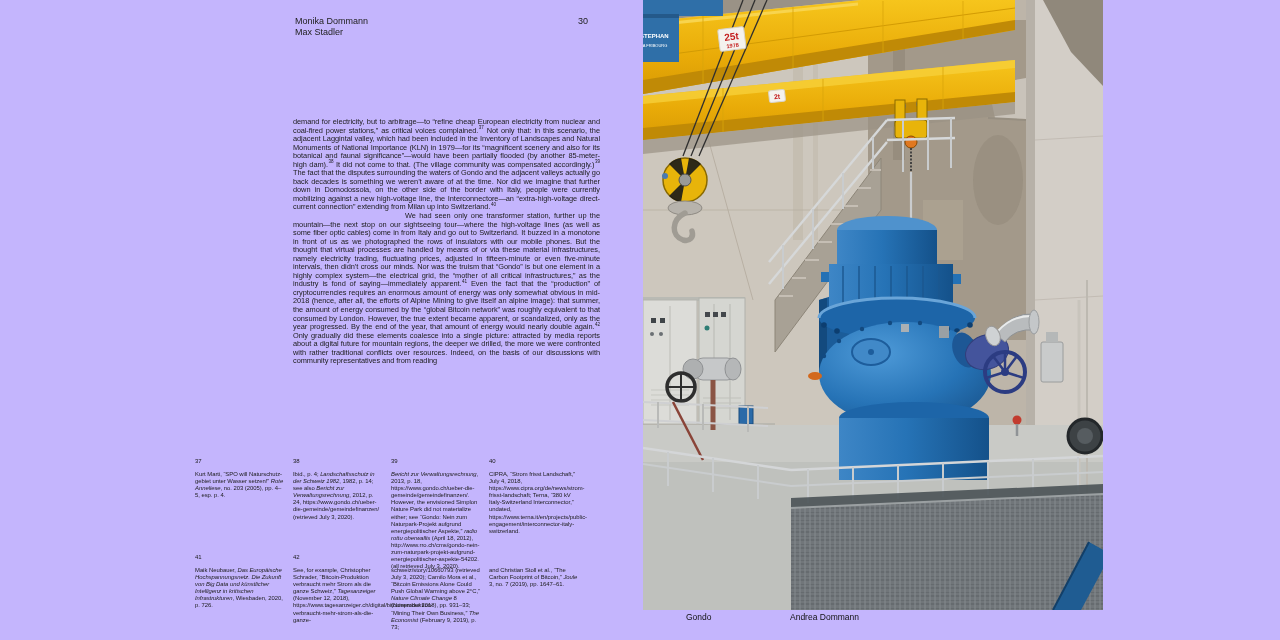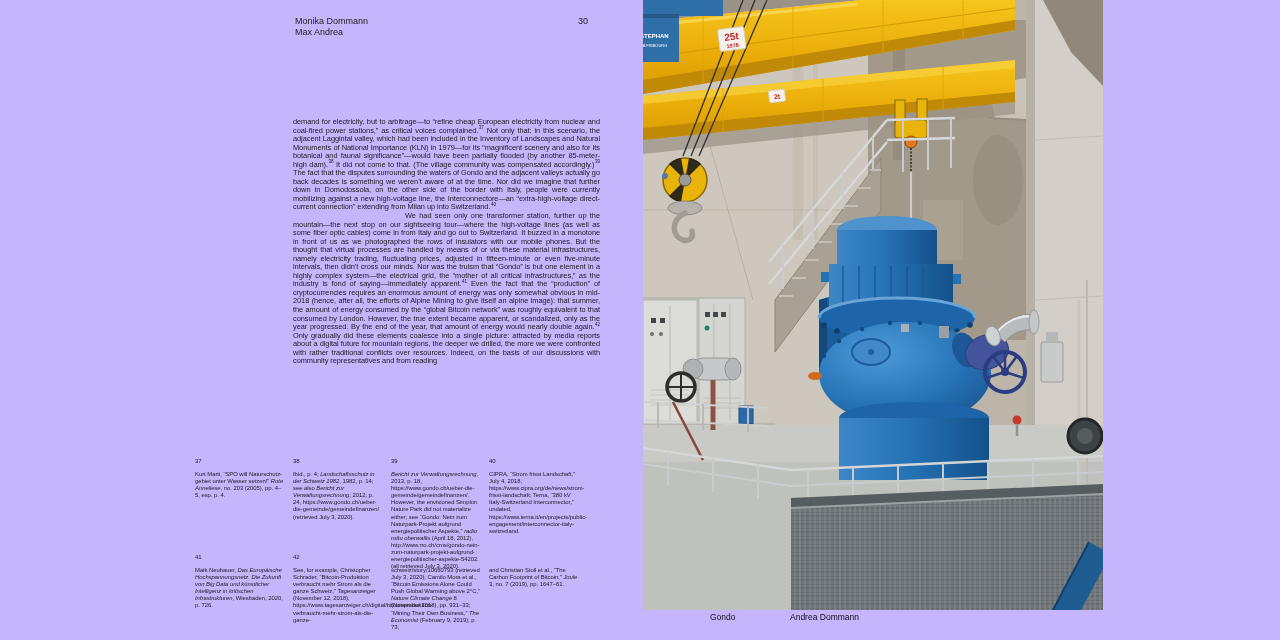--- a/index.html
+++ b/index.html
@@ -14,32 +14,32 @@
   .body-col p.indent{text-indent:112px;}
   sup{font-size:62%;vertical-align:super;line-height:0;margin-left:.5px;}
   .fnrow{position:absolute;left:195px;display:grid;grid-template-columns:repeat(4,90px);column-gap:8px;}
   .fnrow.r1{top:458px;}
   .fnrow.r2{top:554px;}
   .fn-num{font-size:6px;line-height:7px;margin-bottom:6px;min-height:7px;}
   .fn-text{font-size:5.9px;line-height:7.1px;letter-spacing:-0.03px;}
   
   .photo{position:absolute;left:643px;top:0;width:460px;height:610px;overflow:hidden;background:#bdb5a9;}
   .caption{position:absolute;top:612px;font-size:8.5px;color:#111;}
-  .cap-place{left:710px;}
+  .cap-place{left:686px;}
   .cap-credit{left:790px;}
 </style>
 </head>
 <body>
 
 <div class="canvas">
 
   <div class="header">
     <div>
       <div>Monika Dommann</div>
-      <div>Max Andrea</div>
+      <div>Max Stadler</div>
     </div>
     <div>30</div>
   </div>
 
   <div class="body-col">
     <p>demand for electricity, but to arbitrage—to “refine cheap European electricity from nuclear and coal-fired power stations,” as critical voices complained.<sup>37</sup> Not only that: in this scenario, the adjacent Laggintal valley, which had been included in the Inventory of Landscapes and Natural Monuments of National Importance (KLN) in 1979—for its “magnificent scenery and also for its botanical and faunal significance”—would have been partially flooded (by another 85-meter-high dam).<sup>38</sup> It did not come to that. (The village community was compensated accordingly.)<sup>39</sup> The fact that the disputes surrounding the waters of Gondo and the adjacent valleys actually go back decades is something we weren’t aware of at the time. Nor did we imagine that further down in Domodossola, on the other side of the border with Italy, people were currently mobilizing against a new high-voltage line, the Interconnectore—an “extra-high-voltage direct-current connection” extending from Milan up into Switzerland.<sup>40</sup></p>
     <p class="indent">We had seen only one transformer station, further up the mountain—the next stop on our sightseeing tour—where the high-voltage lines (as well as some fiber optic cables) come in from Italy and go out to Switzerland. It buzzed in a monotone in front of us as we photographed the rows of insulators with our mobile phones. But the thought that virtual processes are handled by means of or via these material infrastructures, namely electricity trading, fluctuating prices, adjusted in fifteen-minute or even five-minute intervals, then didn’t cross our minds. Nor was the truism that “Gondo” is but one element in a highly complex system—the electrical grid, the “mother of all critical infrastructures,” as the industry is fond of saying—immediately apparent.<sup>41</sup> Even the fact that the “production” of cryptocurrencies requires an enormous amount of energy was only somewhat obvious in mid-2018 (hence, after all, the efforts of Alpine Mining to give itself an alpine image): that summer, the amount of energy consumed by the “global Bitcoin network” was roughly equivalent to that consumed by London. However, the true extent became apparent, or scandalized, only as the year progressed. By the end of the year, that amount of energy would nearly double again.<sup>42</sup> Only gradually did these elements coalesce into a single picture: attracted by media reports about a digital future for mountain regions, the deeper we drilled, the more we were confronted with rather traditional conflicts over resources. Indeed, on the basis of our discussions with community representatives and from reading</p>
   </div>
 
   <div class="fnrow r1">

